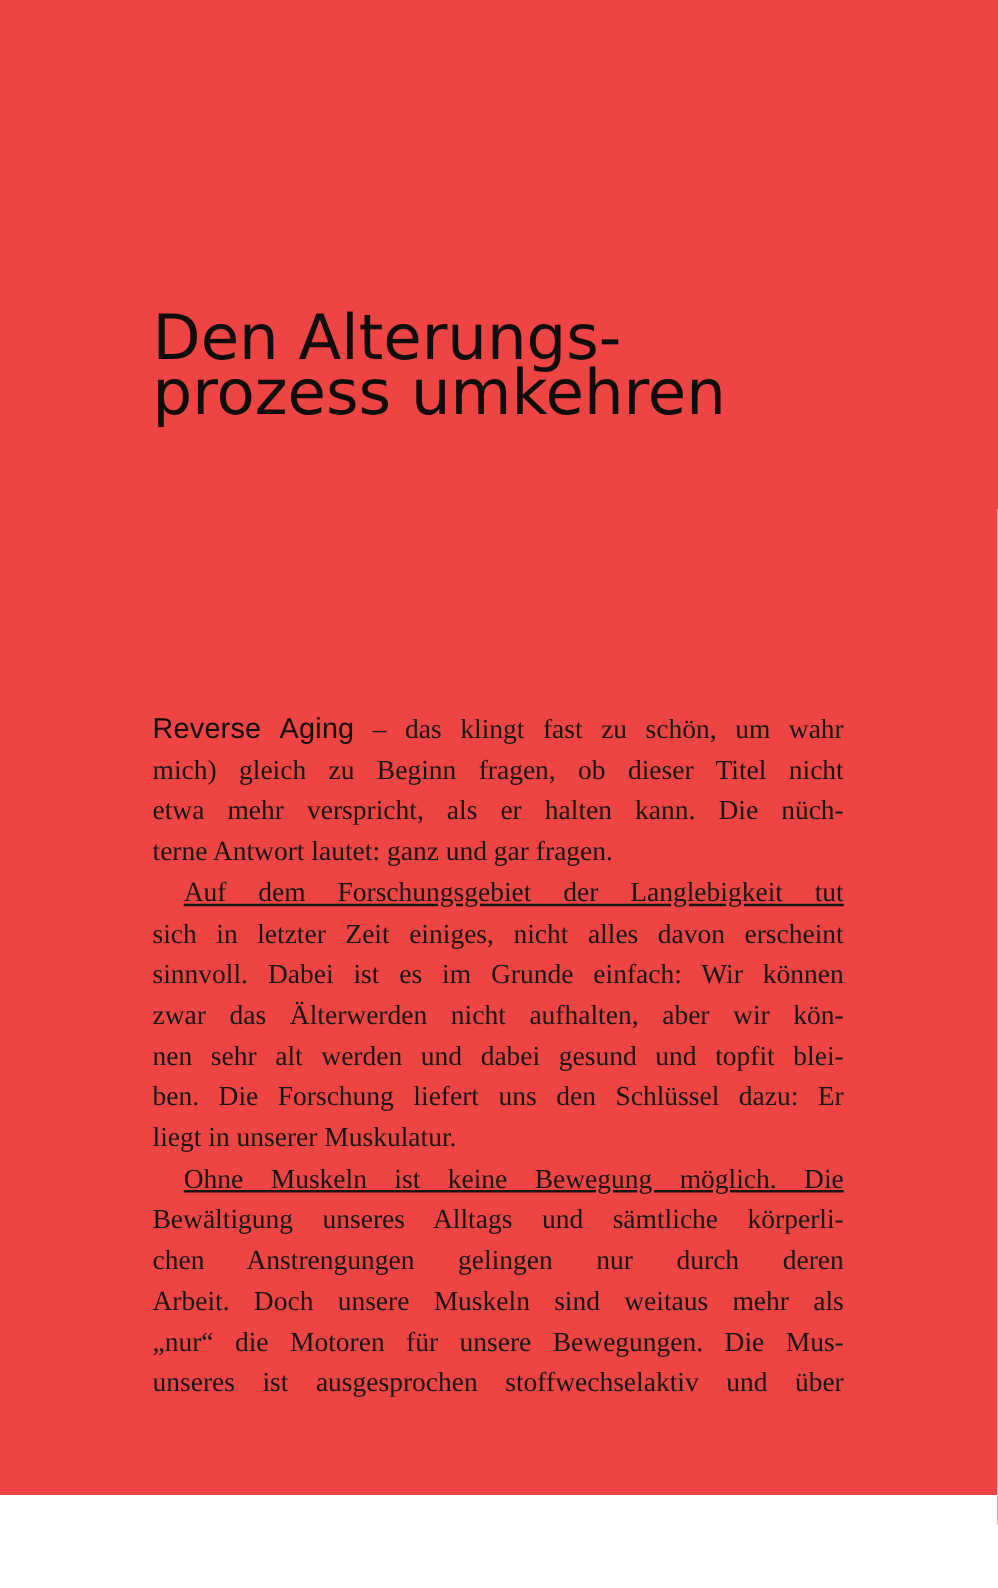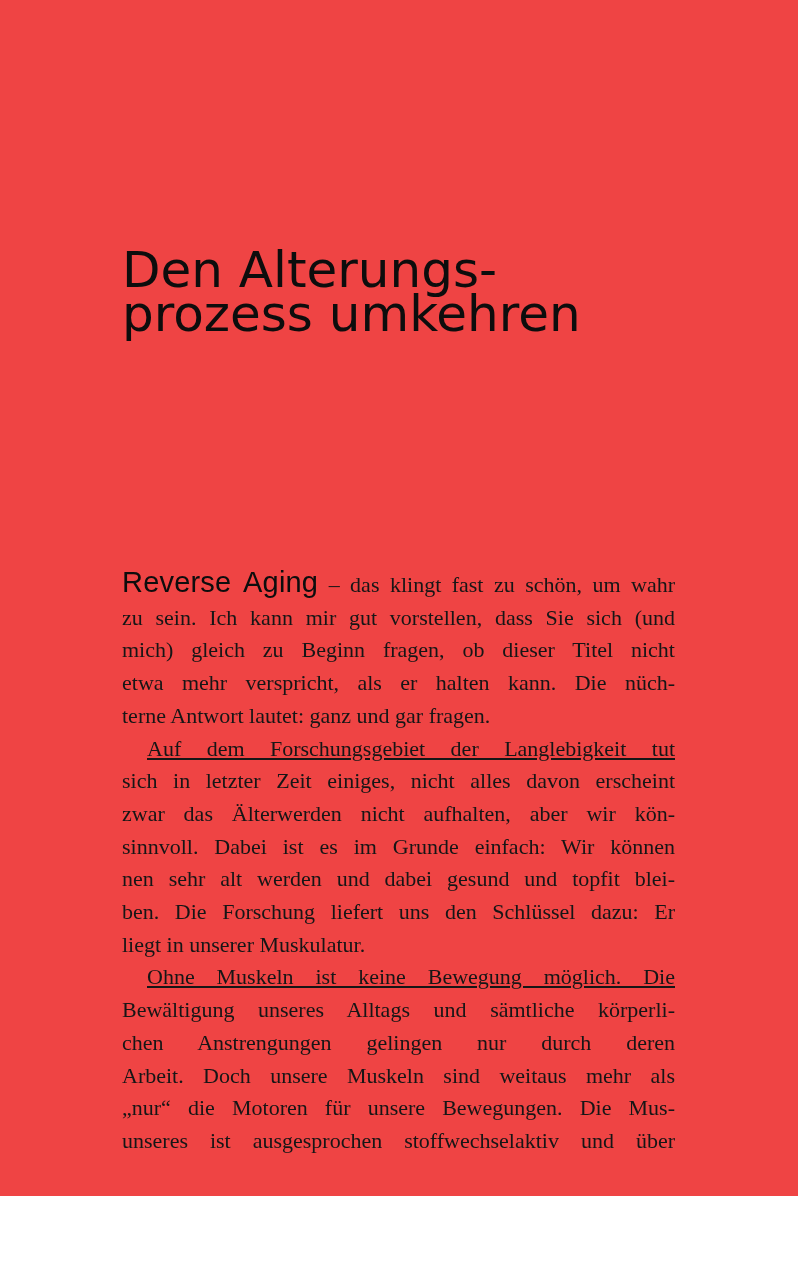--- a/index.html
+++ b/index.html
@@ -50,21 +50,21 @@
   .line.justify {
     text-align: justify;
     text-align-last: justify;
   }
   .paragraph.indent .line:first-child {
     text-indent: 25px;
     text-decoration: underline;
   }
   .lead {
     font-family: "Liberation Sans", sans-serif;
-    font-size: 29px;
+    font-size: 23px;
     letter-spacing: 0.2px;
     color: #0d0d0d;
   }
   .page-number {
     position: absolute;
     left: 71px;
     top: 1202px;
     font-family: "DejaVu Sans", sans-serif;
     font-size: 18px;
     line-height: 1;
@@ -77,30 +77,29 @@
 <div class="page">
 
   <h1 class="chapter-heading">
     <div>Den Alterungs-</div>
     <div>prozess umkehren</div>
   </h1>
 
   <div class="body-text">
       <div class="paragraph">
         <div class="line justify"><span class="lead">Reverse Aging</span><span> – das klingt fast zu schön, um wahr</span></div>
-        <div class="line justify">zu sein. Ich kann mir gut vorstellen, dass Sie sich (und</div>
         <div class="line justify">mich) gleich zu Beginn fragen, ob dieser Titel nicht</div>
         <div class="line justify">etwa mehr verspricht, als er halten kann. Die nüch-</div>
         <div class="line">terne Antwort lautet: ganz und gar fragen.</div>
       </div>
       <div class="paragraph indent">
         <div class="line justify">Auf dem Forschungsgebiet der Langlebigkeit tut</div>
         <div class="line justify">sich in letzter Zeit einiges, nicht alles davon erscheint</div>
+        <div class="line justify">sinnvoll. Dabei ist es im Grunde einfach: Wir können</div>
         <div class="line justify">zwar das Älterwerden nicht aufhalten, aber wir kön-</div>
-        <div class="line justify">sinnvoll. Dabei ist es im Grunde einfach: Wir können</div>
         <div class="line justify">nen sehr alt werden und dabei gesund und topfit blei-</div>
         <div class="line justify">ben. Die Forschung liefert uns den Schlüssel dazu: Er</div>
         <div class="line">liegt in unserer Muskulatur.</div>
       </div>
       <div class="paragraph indent">
         <div class="line justify">Ohne Muskeln ist keine Bewegung möglich. Die</div>
         <div class="line justify">Bewältigung unseres Alltags und sämtliche körperli-</div>
         <div class="line justify">chen Anstrengungen gelingen nur durch deren</div>
         <div class="line justify">Arbeit. Doch unsere Muskeln sind weitaus mehr als</div>
         <div class="line justify">„nur“ die Motoren für unsere Bewegungen. Die Mus-</div>

